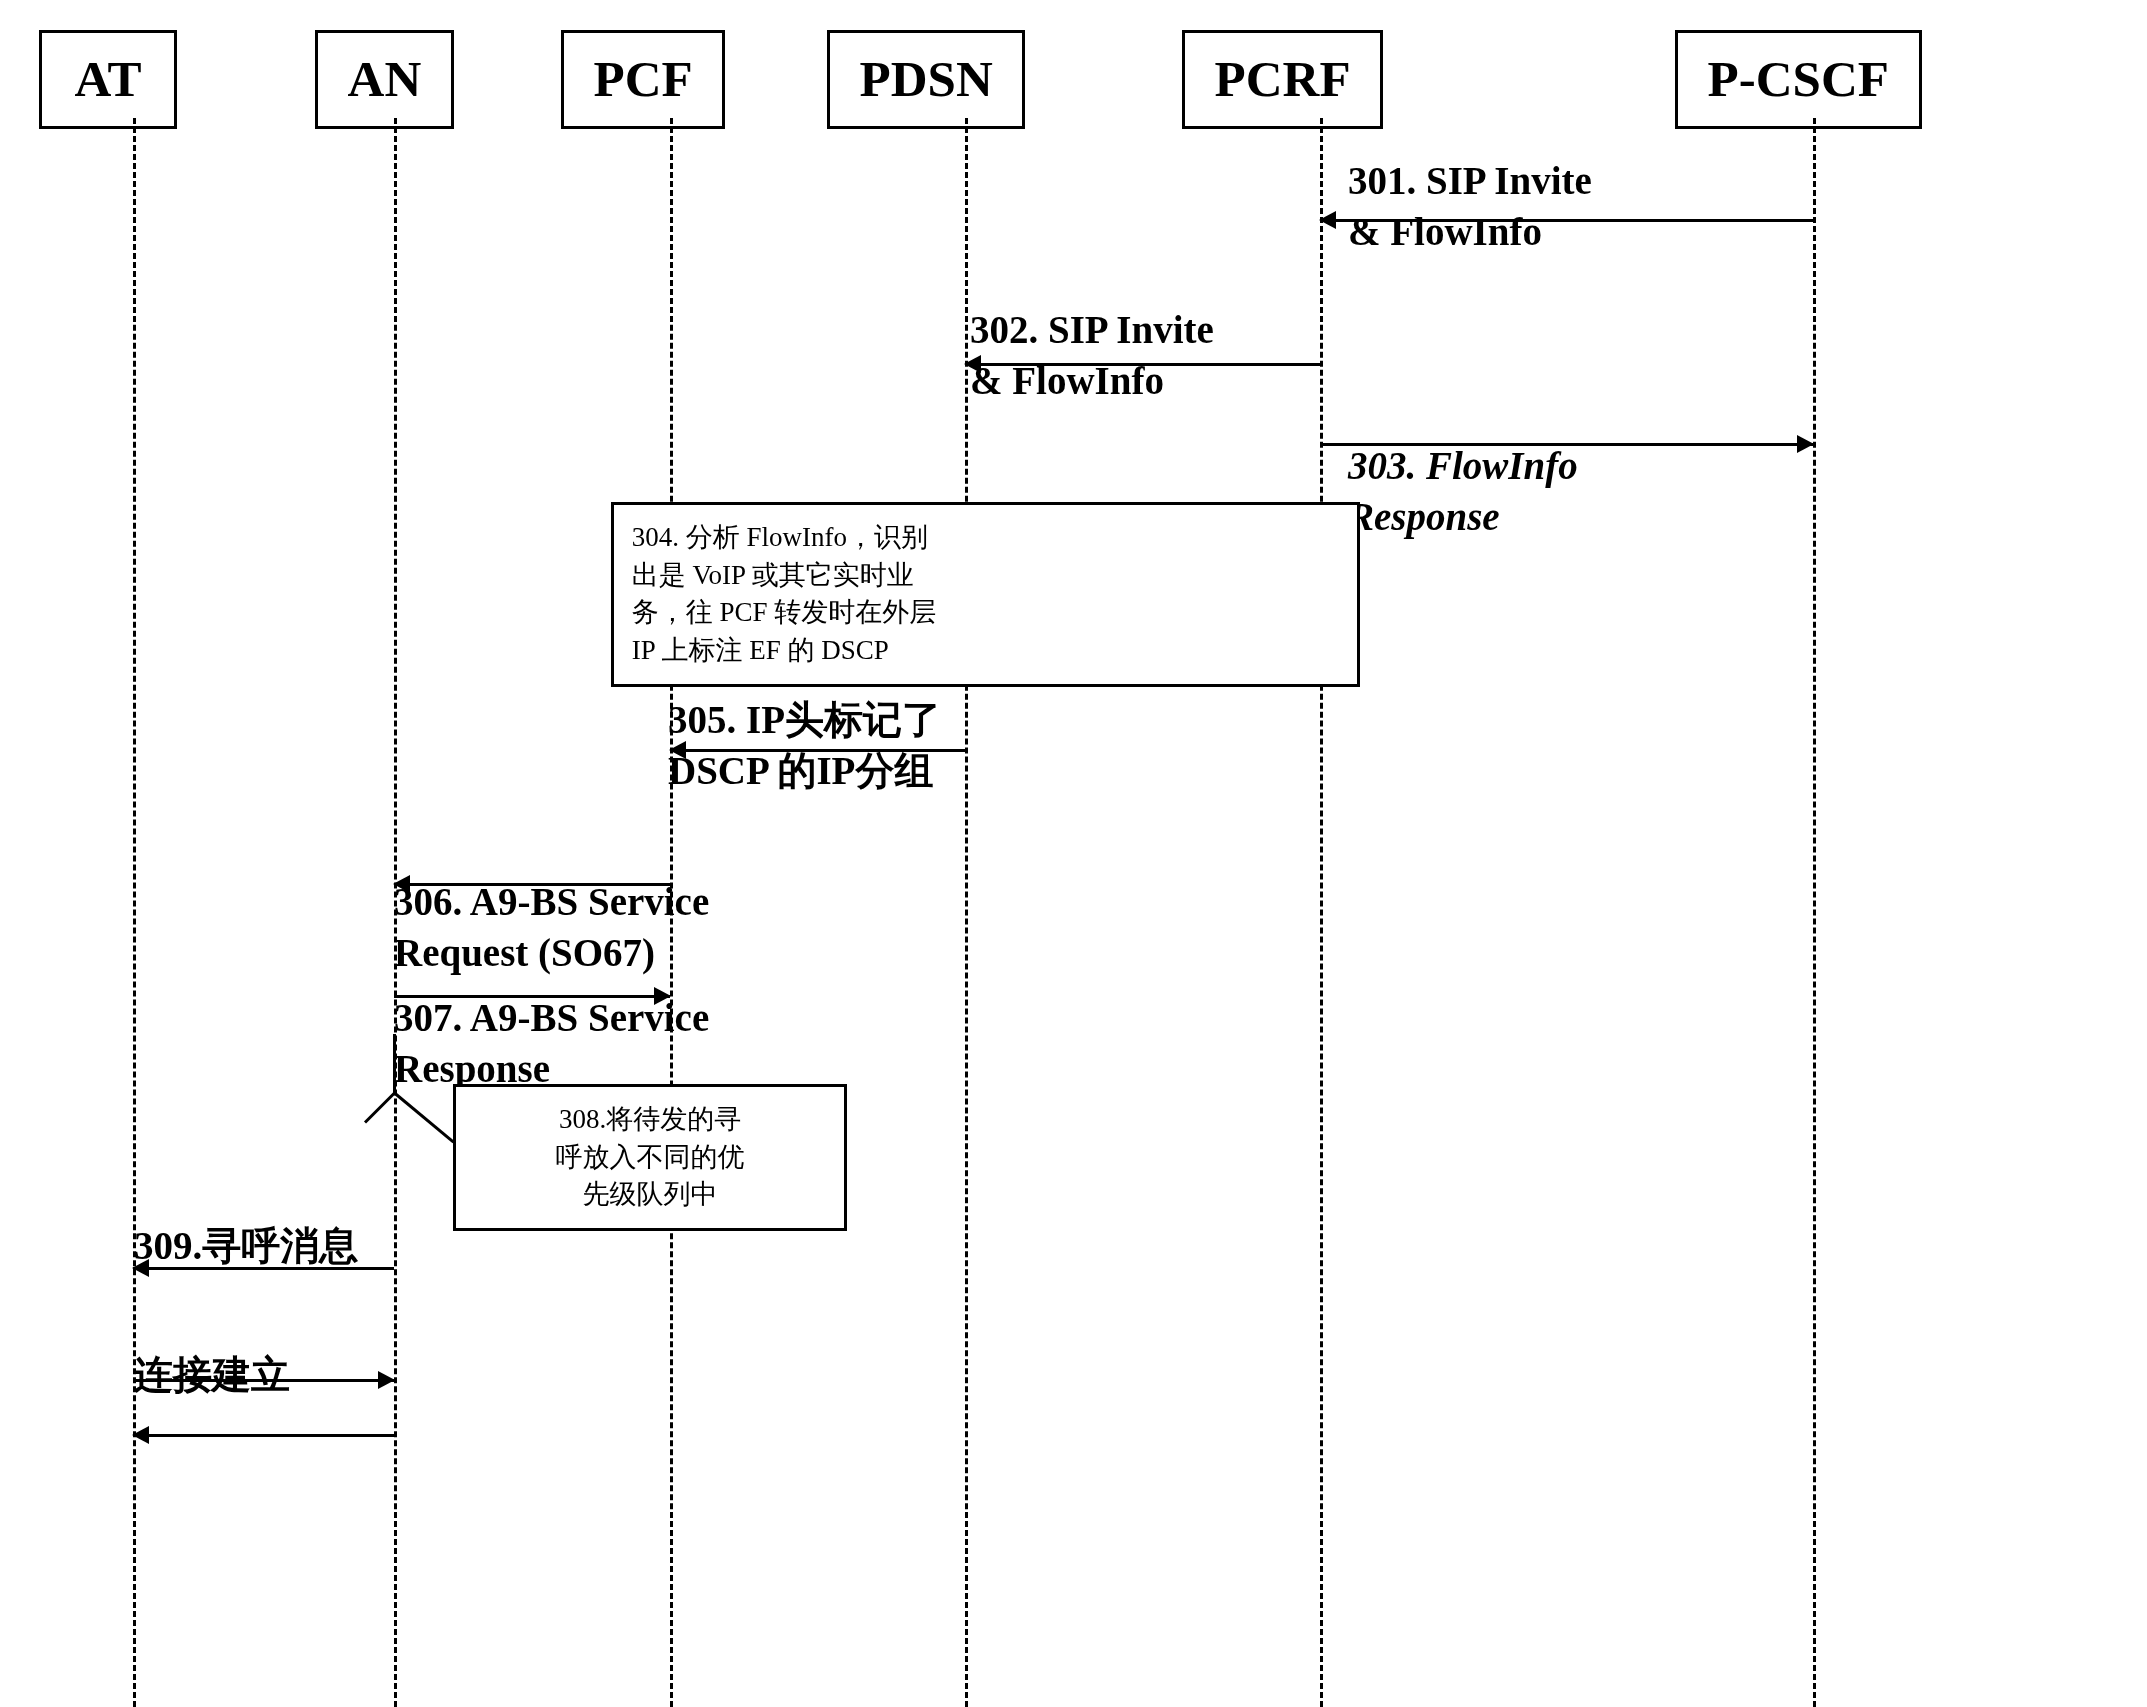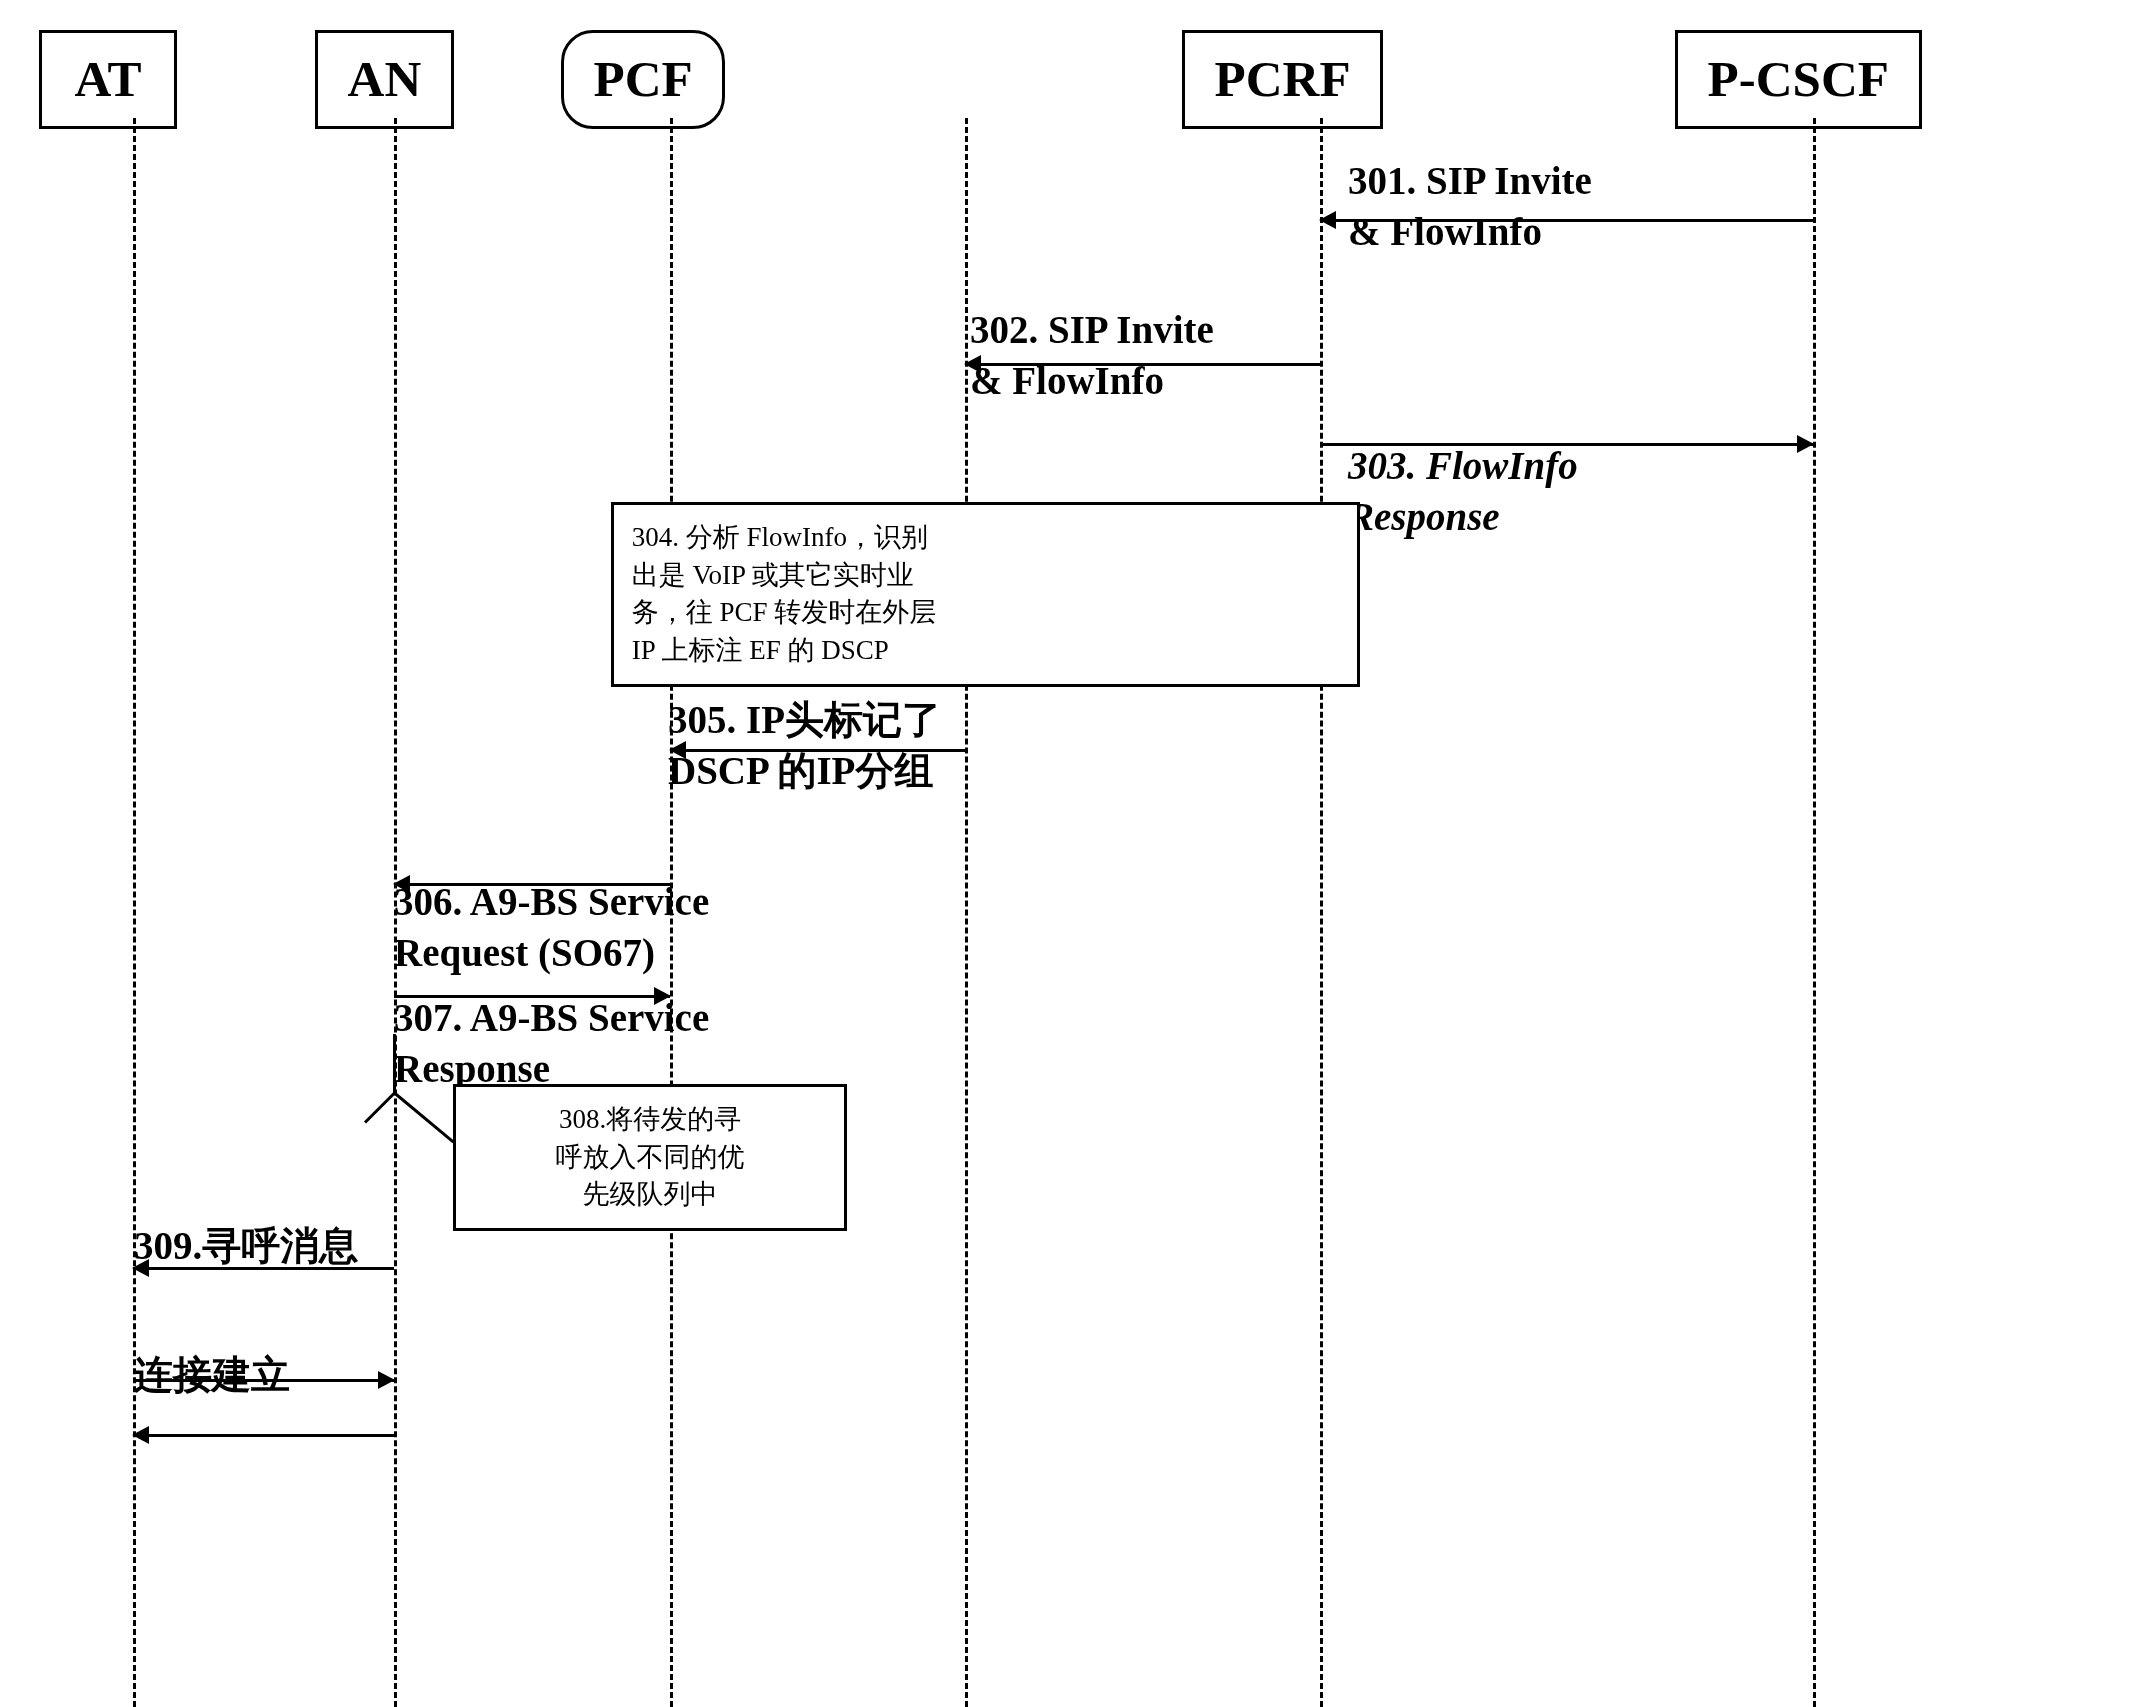--- a/index.html
+++ b/index.html
@@ -93,21 +93,22 @@
       white-space: pre-line;
     }
   </style>
 </head>
 <body>
 
 <div class="diagram">
 
   <div class="entity-box" style="left:39px;">AT</div>
   <div class="entity-box" style="left:315px;">AN</div>
-  <div class="entity-box" style="left:561px;border-radius:32px;">PCF</div>
+  <div class="entity-box" style="left:561px;">PCF</div>
+  <div class="entity-box" style="left:827px;">PDSN</div>
   <div class="entity-box" style="left:1182px;">PCRF</div>
   <div class="entity-box" style="left:1675px;">P-CSCF</div>
 
   <div class="vline" style="left:133px;"></div>
   <div class="vline" style="left:394px;"></div>
   <div class="vline" style="left:670px;"></div>
   <div class="vline" style="left:965px;"></div>
   <div class="vline" style="left:1320px;"></div>
   <div class="vline" style="left:1813px;"></div>
 

